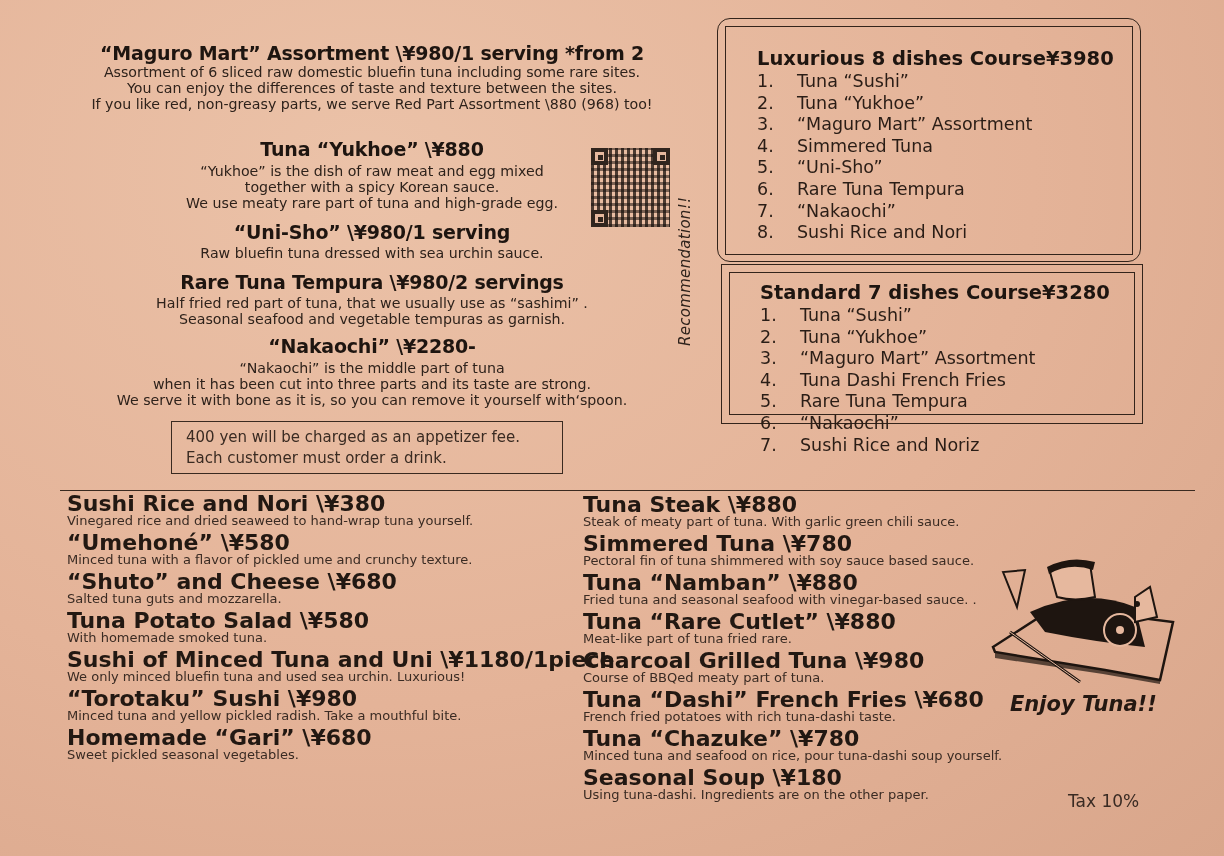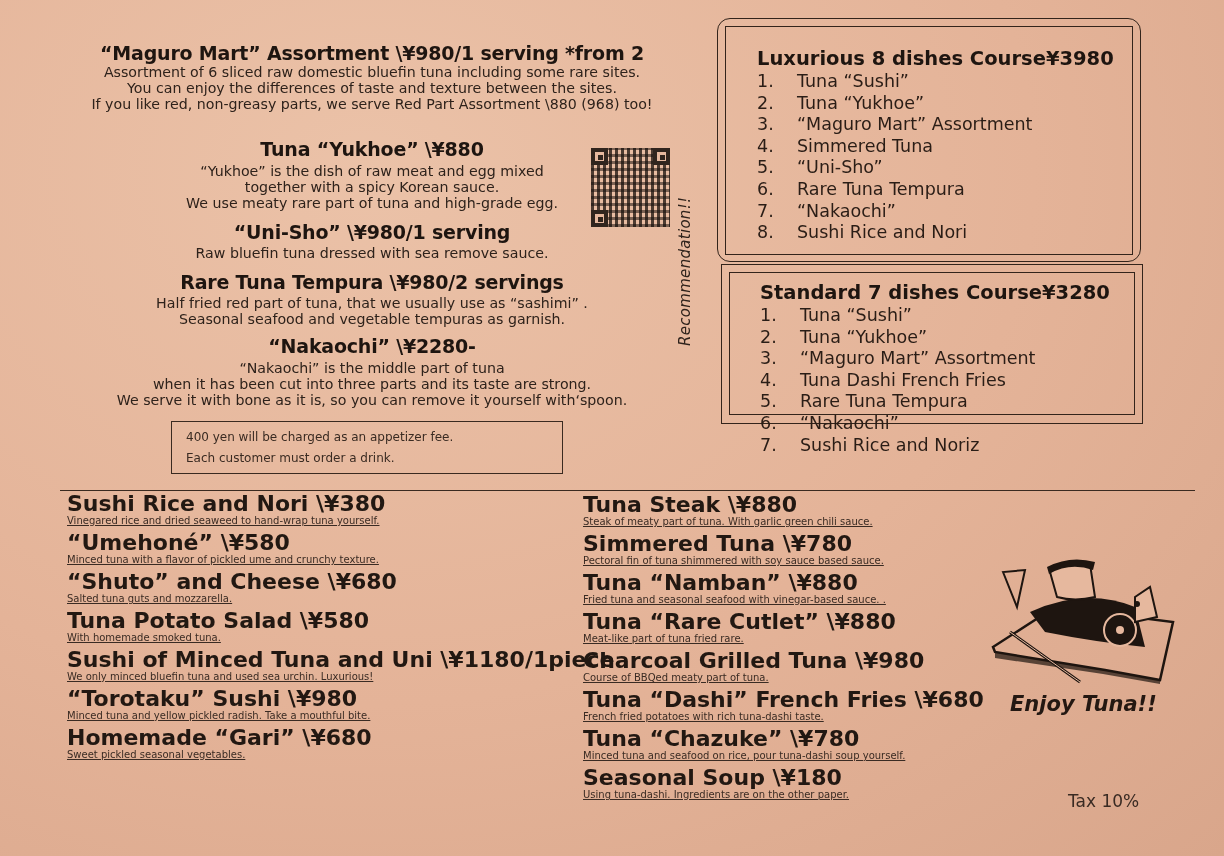--- a/index.html
+++ b/index.html
@@ -8,31 +8,31 @@
       background: #e6b89e;
       background-image: radial-gradient(ellipse at 30% 20%, #ebc2a8 0%, #e4b398 55%, #d9a68b 100%);
       font-family: "DejaVu Sans", sans-serif;
       color: #2a1c16;
       position: relative;
     }
     .abs { position: absolute; }
     .h-big { font-weight: bold; font-size: 19px; letter-spacing: -0.2px; line-height: 22px; white-space: nowrap; color: #1e1510; }
     .desc { font-size: 14.2px; line-height: 16px; color: #2e221b; white-space: nowrap; }
     .h-sm { font-weight: bold; font-size: 22px; line-height: 20px; white-space: nowrap; color: #221812; }
-    .d-sm { font-size: 10px; line-height: 14px; color: #3a2b23; white-space: nowrap; text-decoration: underline; }
+    .d-sm { font-size: 13px; line-height: 14px; color: #3a2b23; white-space: nowrap; }
     .item { margin: 0; }
 
     
     #top-left { left: 62px; top: 42px; width: 620px; }
     #top-left .block { margin-bottom: 6px; text-align: center; }
 
     .notice {
       left: 171px; top: 421px; width: 392px; height: 53px;
       border: 1.5px solid #3a2a20; box-sizing: border-box;
-      padding: 5px 0 0 14px; font-size: 12px; line-height: 21px; color: #3a2b22;
+      padding: 5px 0 0 14px; font-size: 15px; line-height: 21px; color: #3a2b22;
     }
 
     .qr {
       left: 591px; top: 148px; width: 79px; height: 79px;
       background:
         repeating-linear-gradient(90deg, rgba(30,20,15,0.85) 0 3px, transparent 3px 6px),
         repeating-linear-gradient(0deg, rgba(30,20,15,0.6) 0 3px, transparent 3px 7px);
       background-blend-mode: multiply;
       opacity: 0.9;
     }
@@ -71,21 +71,21 @@
     <div class="desc">If you like red, non-greasy parts, we serve  Red Part Assortment \880 (968) too!</div>
   </div>
   <div class="block" style="margin-top:26px;">
     <div class="h-big">Tuna “Yukhoe” \¥880</div>
     <div class="desc" style="margin-top:3px;">“Yukhoe” is the dish of raw meat and egg mixed</div>
     <div class="desc">together with a spicy Korean sauce.</div>
     <div class="desc">We use meaty rare part of tuna and high-grade egg.</div>
   </div>
   <div class="block" style="margin-top:10px;">
     <div class="h-big">“Uni-Sho” \¥980/1 serving</div>
-    <div class="desc" style="margin-top:2px;">Raw bluefin tuna dressed with sea remove sauce.</div>
+    <div class="desc" style="margin-top:2px;">Raw bluefin tuna dressed with sea urchin sauce.</div>
   </div>
   <div class="block" style="margin-top:10px;">
     <div class="h-big">Rare Tuna Tempura \¥980/2 servings</div>
     <div class="desc" style="margin-top:2px;">Half fried red part of tuna, that we usually use as “sashimi” .</div>
     <div class="desc"> Seasonal seafood and vegetable tempuras as garnish.</div>
   </div>
   <div class="block" style="margin-top:8px;">
     <div class="h-big">“Nakaochi” \¥2280-</div>
     <div class="desc" style="margin-top:3px;">“Nakaochi” is the middle part of tuna</div>
     <div class="desc">when it has been cut into three parts and its taste are strong.</div>

